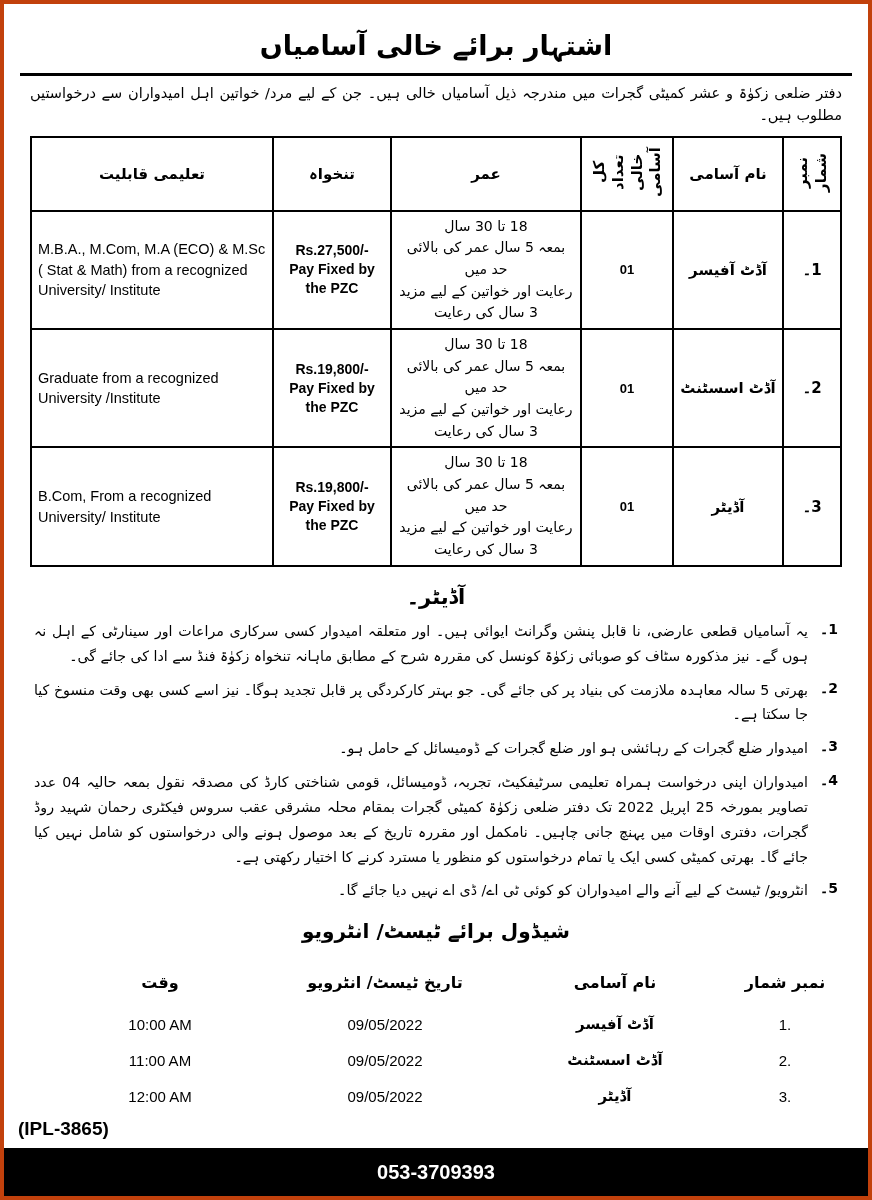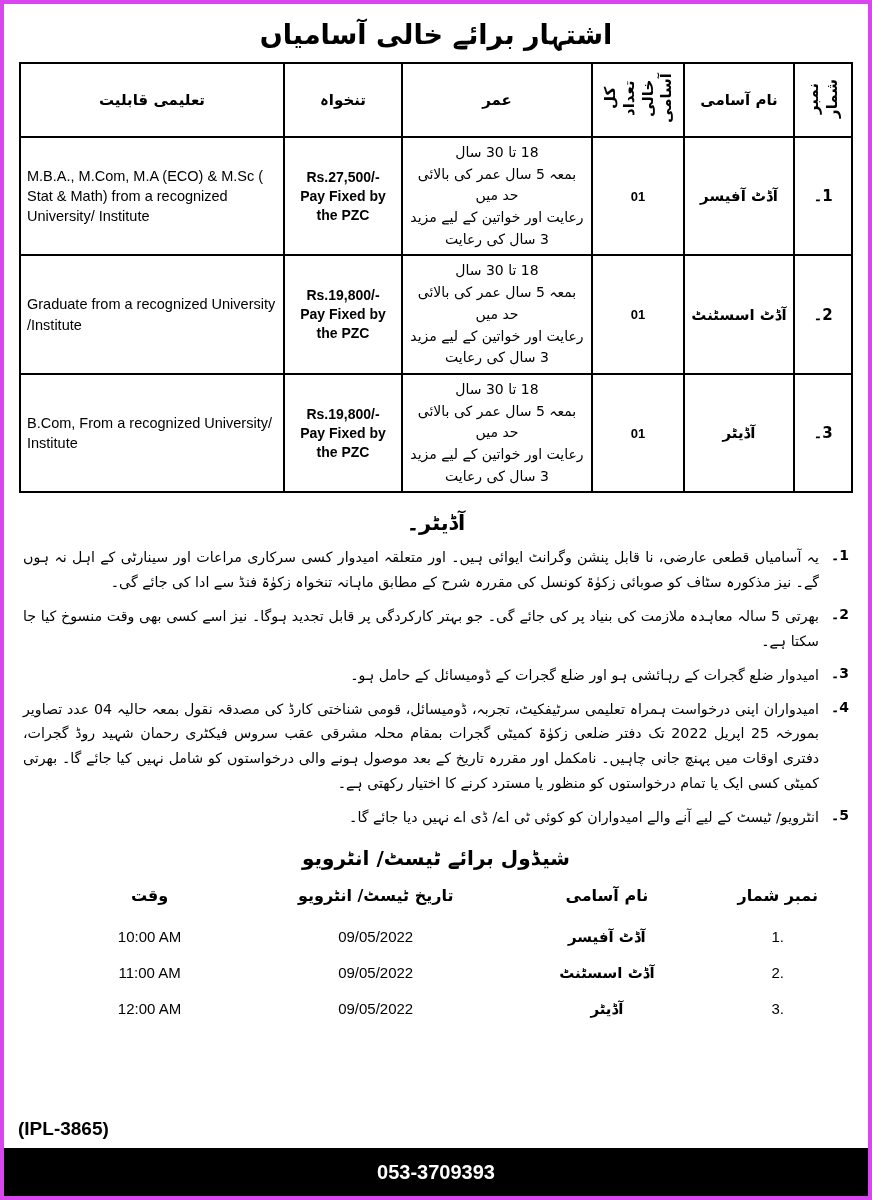--- a/index.html
+++ b/index.html
@@ -13,22 +13,22 @@
     height: 1200px;
     font-family: "Liberation Sans", sans-serif;
     color: #000000;
     position: relative;
     overflow: hidden;
   }
   .page {
     width: 872px;
     height: 1200px;
     background: #ffffff;
-    border: 4px solid #d946ef;
-    padding: 5px;
+    border: 4px solid #c2410c;
+    padding: 16px;
     position: relative;
   }
 
   
   .doc-title {
     text-align: center;
     font-family: "DejaVu Sans", sans-serif;
     direction: rtl;
     font-size: 27px;
     font-weight: bold;
@@ -150,21 +150,21 @@
     padding-right: 4px;
   }
 
   
   .sched-title {
     text-align: center;
     font-family: "DejaVu Sans", sans-serif;
     direction: rtl;
     font-size: 20px;
     font-weight: bold;
-    margin: 16px 0 10px 0;
+    margin: 16px 0 24px 0;
   }
   table.sched {
     width: calc(100% - 60px);
     margin: 0 30px;
     border-collapse: collapse;
     table-layout: fixed;
   }
   table.sched th {
     font-family: "DejaVu Sans", sans-serif;
     direction: rtl;
@@ -221,20 +221,21 @@
     font-weight: bold;
   }
 </style>
 </head>
 <body>
 
 <div class="page">
 
   <div class="doc-title">اشتہار برائے خالی آسامیاں</div>
 
+  <div class="intro-bar">دفتر ضلعی زکوٰۃ و عشر کمیٹی گجرات میں مندرجہ ذیل آسامیاں خالی ہیں۔ جن کے لیے مرد/ خواتین اہل امیدواران سے درخواستیں مطلوب ہیں۔</div>
 
   <table class="jobs">
     <colgroup>
       <col class="col-qual">
         <col class="col-pay">
         <col class="col-age">
         <col class="col-count">
         <col class="col-post">
         <col class="col-sr">
     </colgroup>

